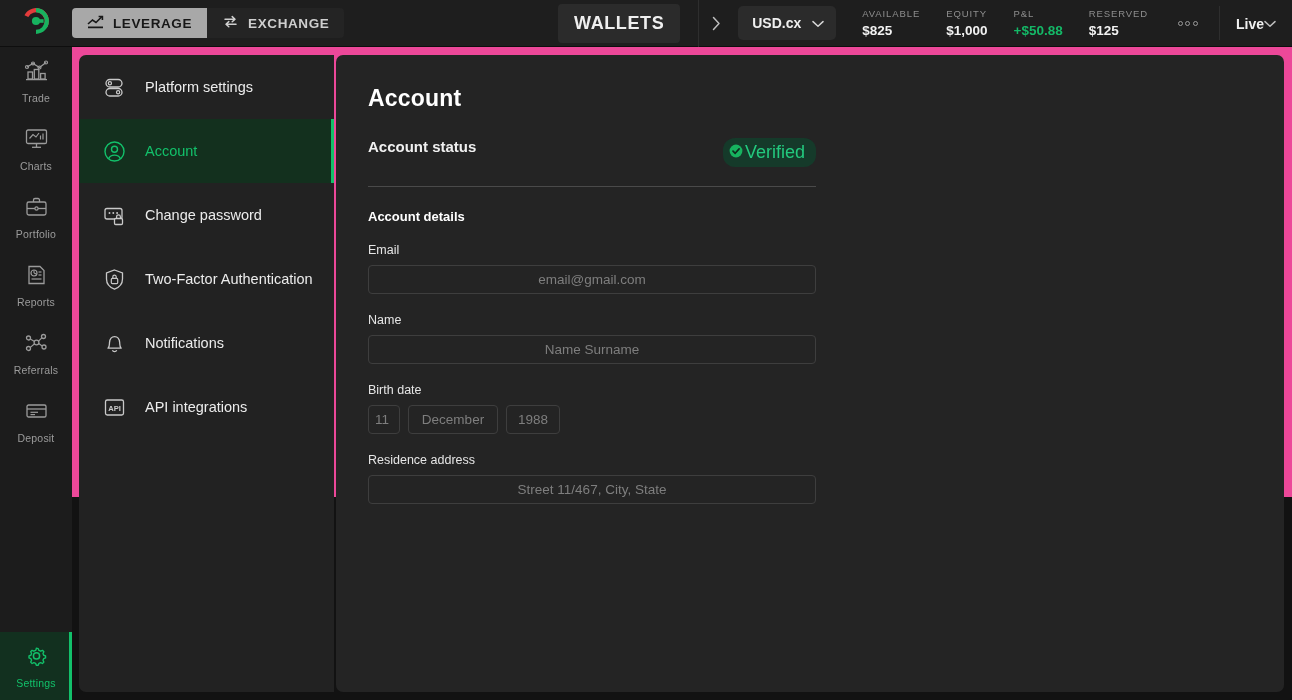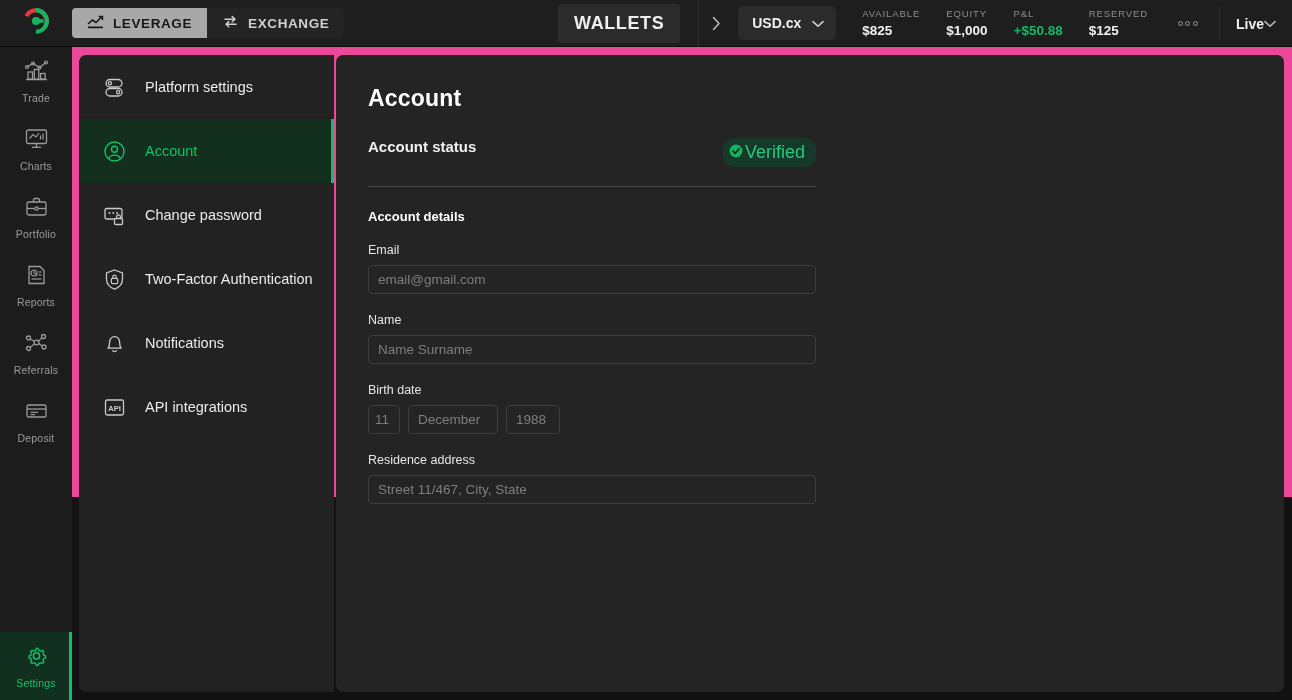--- a/index.html
+++ b/index.html
@@ -131,21 +131,21 @@
   }
   .divider { width: 448px; height: 1px; background: #4a4a4a; margin: 19px 0 0 4px; }
   .section-title { font-size: 13px; font-weight: bold; color: #ffffff; margin: 22px 0 0 4px; }
 
   .field { margin: 19px 0 0 4px; width: 448px; }
   .field-label { font-size: 12.5px; color: #e6e6e6; margin-bottom: 8px; }
   .inp {
     width: 448px; height: 29px;
     background: transparent; border: 1px solid #3e3e3e; border-radius: 4px;
     color: #e9e9e9; font-size: 13.5px; font-family: inherit;
-    padding: 0 9px; outline: none;
+    padding: 0 9px; outline: none; text-align: center;
   }
   .inp::placeholder { color: #7e7e7e; }
   .date-row { display: flex; gap: 8px; }
   .inp.d-day { width: 32px; padding: 0 6px; text-align: left; }
   .inp.d-mon { width: 90px; }
   .inp.d-yr  { width: 54px; }
 </style>
 </head>
 <body>
 

